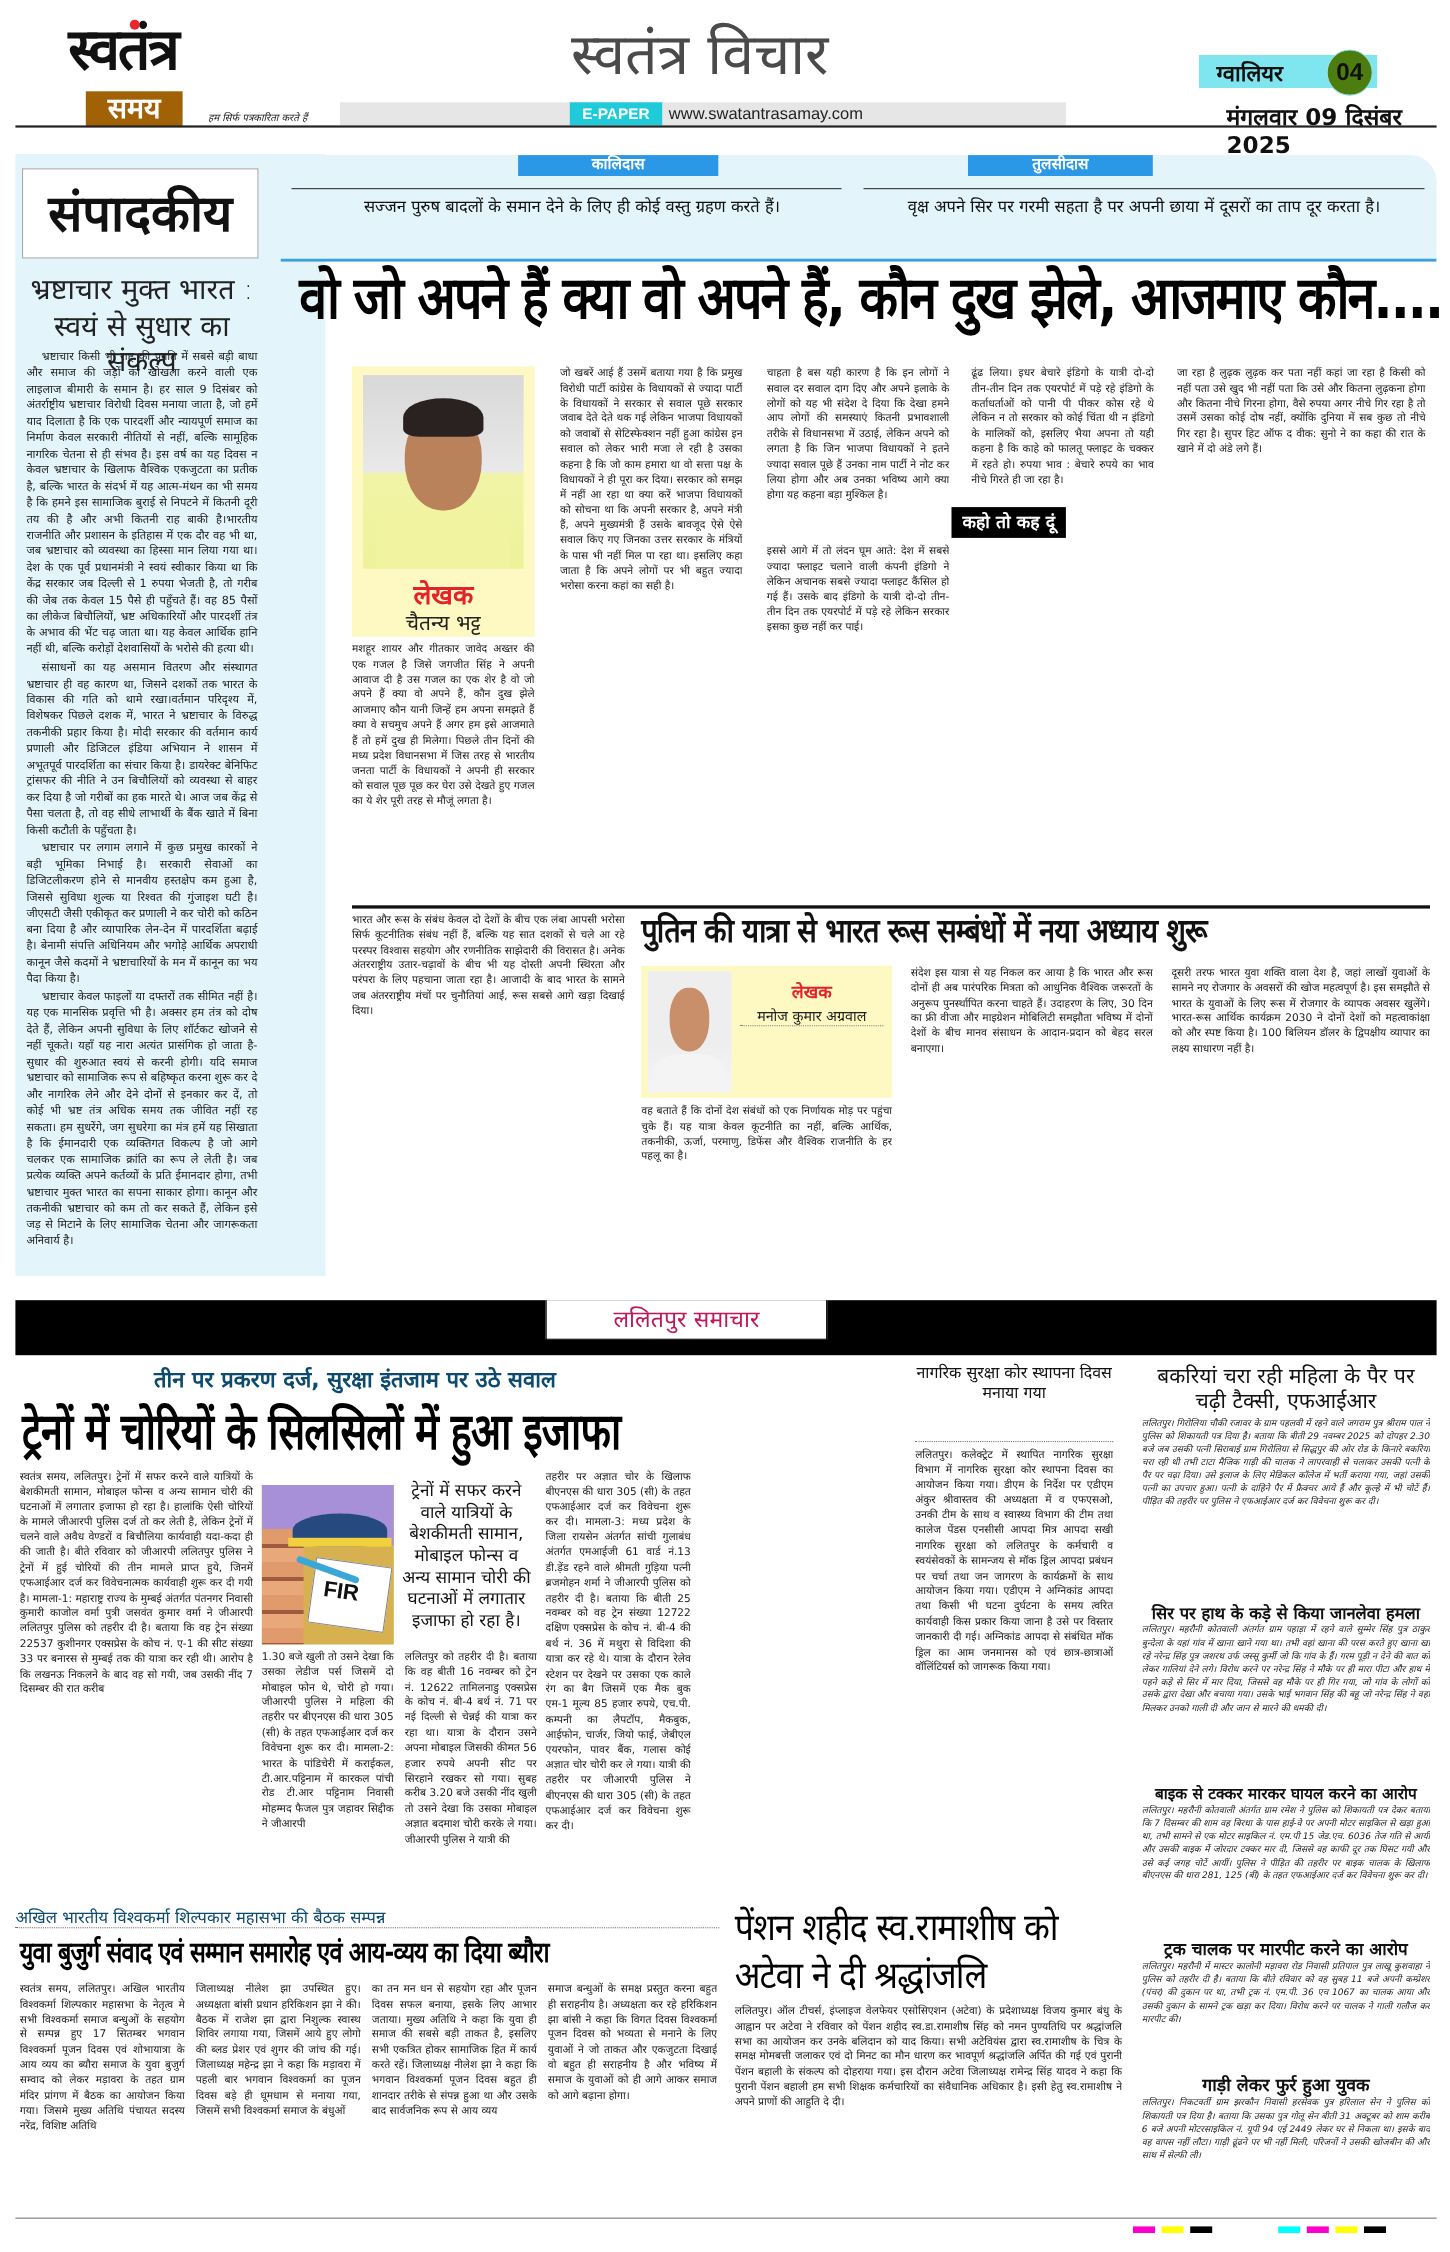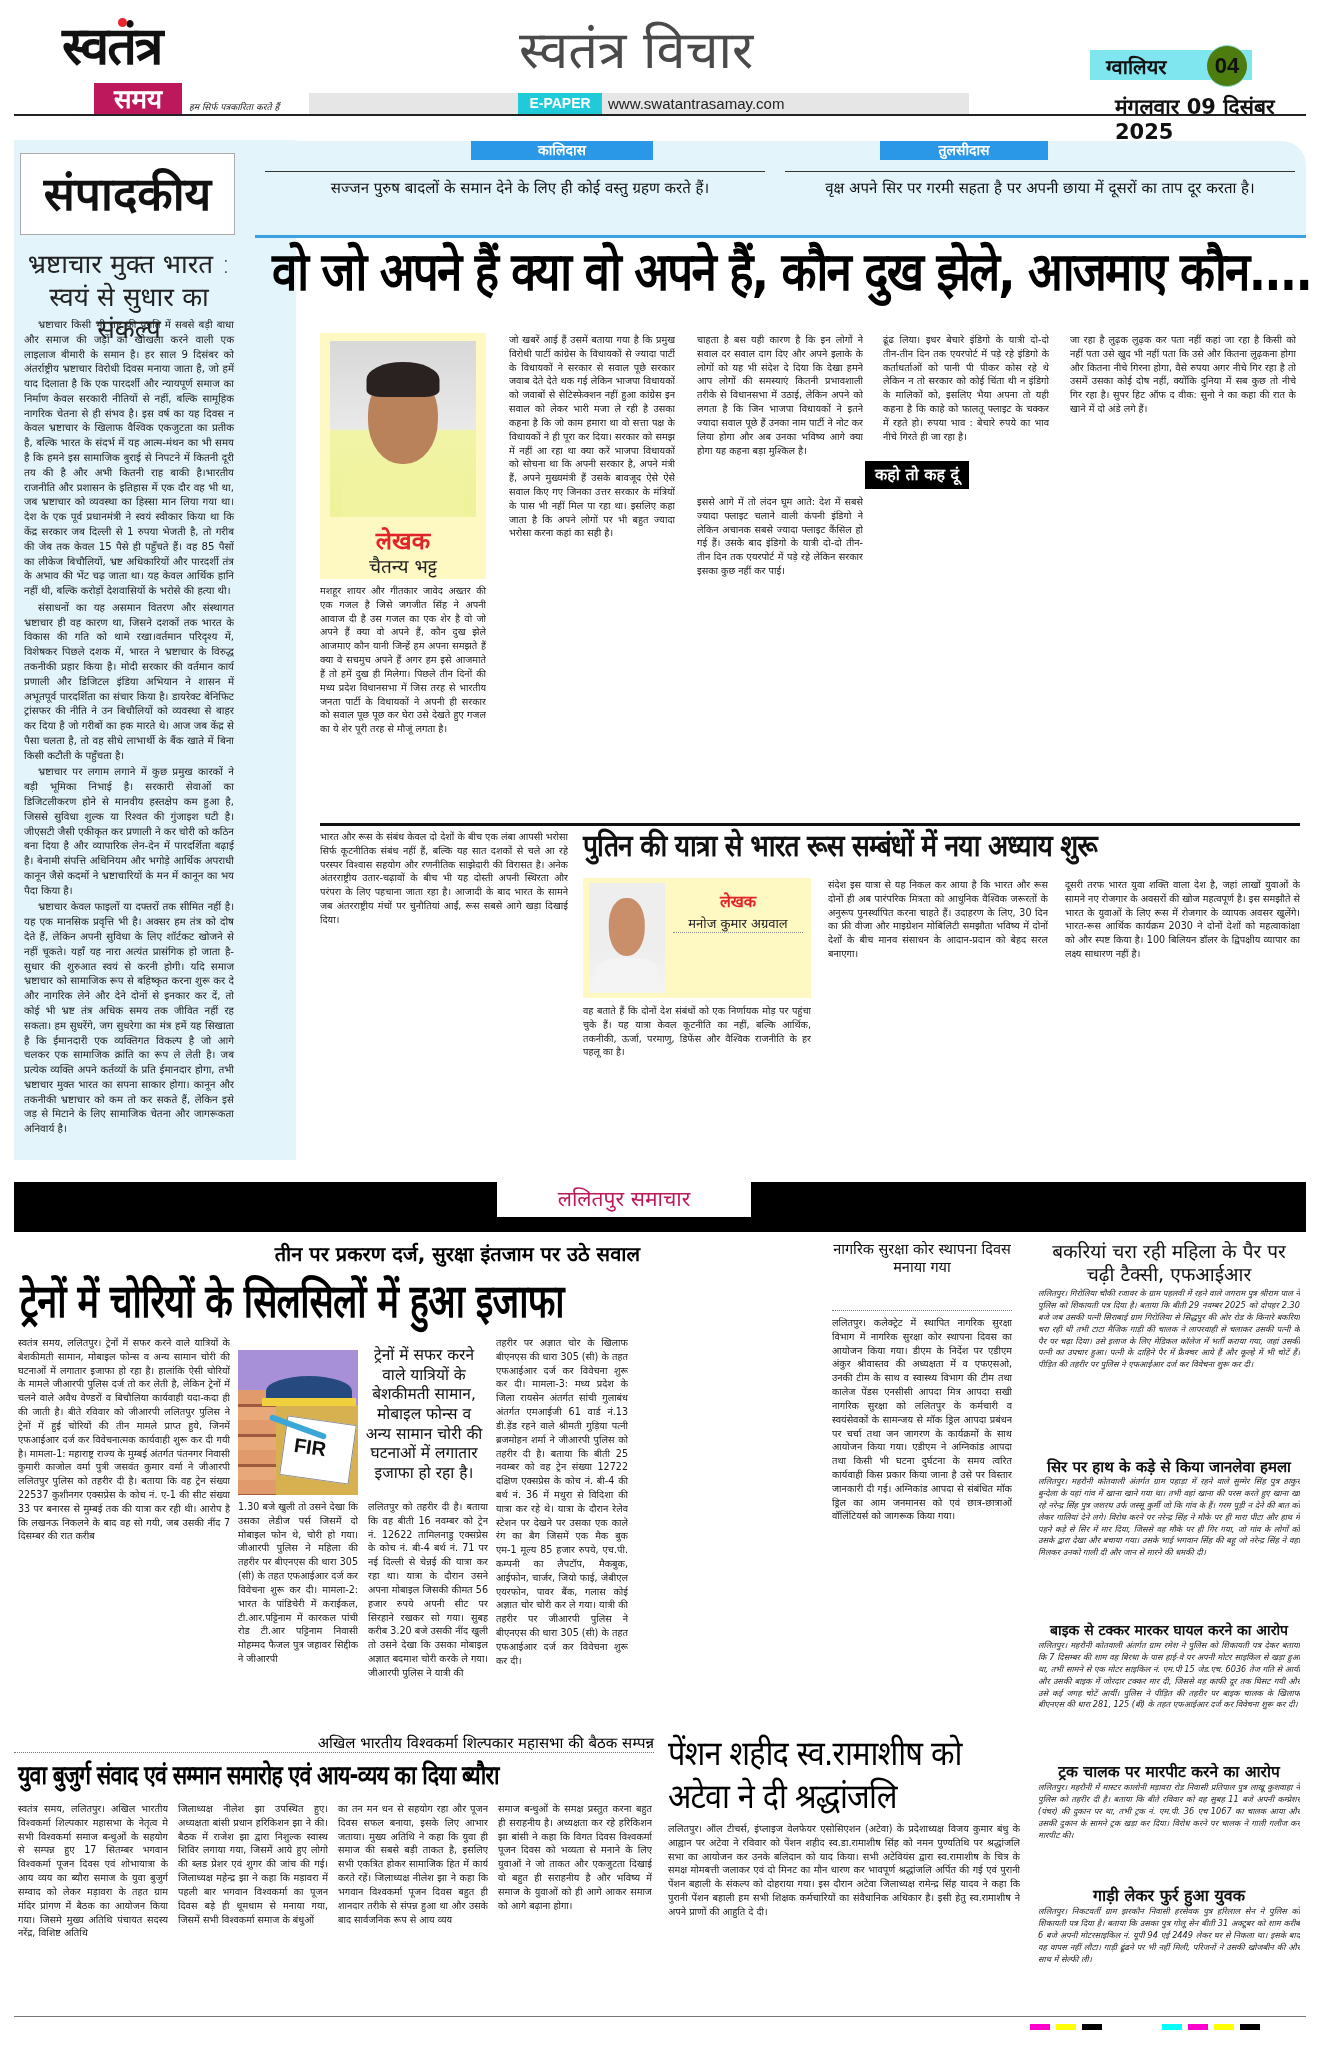--- a/index.html
+++ b/index.html
@@ -3,21 +3,21 @@
 <meta charset="utf-8">
 <style>
   * { box-sizing: border-box; margin: 0; padding: 0; }
   html, body { width: 1318px; height: 2047px; background: #fff; overflow: hidden; }
   body { font-family: "DejaVu Sans", sans-serif; color: #111; position: relative; }
 
   
   .masthead { position: absolute; left: 14px; top: 0; width: 1292px; height: 118px; }
   .logo-top { position: absolute; left: 20px; top: 20px; font-size: 52px; font-weight: 900; color: #111; letter-spacing: -2px; line-height: 1; font-family: "DejaVu Serif", serif; margin-left: 28px; }
   .logo-dot { position: absolute; left: 104px; top: 18px; width: 9px; height: 9px; border-radius: 50%; background: #e8262b; }
-  .logo-red { position: absolute; left: 80px; top: 83px; width: 88px; height: 32px; background: #be185d; color: #fff; font-size: 26px; font-weight: 900; text-align: center; line-height: 32px; }
+  .logo-red { position: absolute; left: 64px; top: 83px; width: 88px; height: 32px; background: #a16207; color: #fff; font-size: 26px; font-weight: 900; text-align: center; line-height: 32px; }
   .tagline { position: absolute; left: 175px; top: 100px; font-size: 9px; font-style: italic; color: #222; font-family: "DejaVu Serif", serif; }
   .mast-rule { position: absolute; left: 0; top: 114px; width: 1292px; height: 2px; background: #222; }
   .mast-bar { position: absolute; left: 295px; top: 93px; width: 660px; height: 21px; background: #e6e6e6; }
   .mast-title { position: absolute; left: 505px; top: 24px; font-size: 52px; color: #4a4a4a; font-weight: 400; line-height: 1; }
   .epaper-badge { position: absolute; left: 504px; top: 93px; width: 84px; height: 21px; background: #1fcbd8; color: #fff; font-weight: 700; font-size: 14px; text-align: center; line-height: 21px; font-family: "Liberation Sans", sans-serif; }
   .site-url { position: absolute; left: 594px; top: 95px; font-size: 15px; color: #222; font-family: "Liberation Sans", sans-serif; }
   .city-badge { position: absolute; left: 1076px; top: 50px; width: 162px; height: 30px; background: #7fe6ef; }
   .city-name { position: absolute; left: 1092px; top: 53px; font-size: 20px; font-weight: 700; color: #111; }
   .page-num-circle { position: absolute; left: 1192px; top: 45px; width: 42px; height: 42px; border-radius: 50%; background: #4d7c0f; border: 1px solid #8fe3ea; font-weight: 700; font-size: 22px; text-align: center; line-height: 40px; font-family: "Liberation Sans", sans-serif; }
   .pub-date { position: absolute; left: 1078px; top: 92px; font-size: 21px; font-weight: 700; color: #111; margin-left: 23px; }
@@ -53,21 +53,21 @@
   .kaho-badge { position: absolute; left: 865px; top: 461px; width: 104px; height: 28px; background: #000; color: #fff; font-size: 16px; font-weight: 700; text-align: center; line-height: 28px; }
 
   
   .sect-rule { position: absolute; height: 3px; background: #111; }
   .putin-head { position: absolute; left: 583px; top: 824px; font-size: 30px; font-weight: 900; color: #111; white-space: nowrap; transform: scaleX(0.88); transform-origin: left top; letter-spacing: -1px; }
 
   
   .local-band { position: absolute; left: 14px; top: 1182px; width: 1292px; height: 50px; background: #000; }
   .local-tab { position: absolute; left: 496px; top: 1182px; width: 256px; height: 36px; background: #fff; border: 1px solid #000; border-top: none; text-align: center; font-size: 21px; line-height: 34px; color: #be185d; }
 
-  .kicker { position: absolute; text-align: right; color: #000000; font-weight: 700; }
+  .kicker { position: absolute; text-align: left; color: #0c4a6e; font-weight: 700; }
   .big-head { position: absolute; font-weight: 900; color: #000; white-space: nowrap; transform-origin: left top; letter-spacing: -1px; }
 
   .fir-illus { position: absolute; left: 238px; top: 1350px; width: 120px; height: 145px; background: #d7b14f; overflow: hidden; }
   .fir-illus .bg { position: absolute; left: 0; top: 0; width: 120px; height: 55px; background: #a890d9; }
   .fir-illus .cap { position: absolute; left: 28px; top: 26px; width: 86px; height: 30px; border-radius: 50% 50% 30% 30%; background: #264a80; }
   .fir-illus .band { position: absolute; left: 24px; top: 48px; width: 94px; height: 8px; background: #f0d03c; }
   .fir-illus .books { position: absolute; left: 0; top: 40px; width: 38px; height: 105px; background: repeating-linear-gradient(180deg,#e19a6c 0 14px,#9f5b3f 14px 17px,#e8a879 17px 30px); }
   .fir-illus .paper { position: absolute; left: 45px; top: 70px; width: 70px; height: 60px; background: #fff; transform: rotate(8deg); border: 1px solid #888; }
   .fir-illus .fir { position: absolute; left: 56px; top: 86px; font-size: 20px; font-weight: 900; color: #111; transform: rotate(8deg); font-family: "Liberation Sans", sans-serif; }
   .fir-illus .pen { position: absolute; left: 30px; top: 74px; width: 60px; height: 6px; background: #3ba6d8; transform: rotate(20deg); border-radius: 3px; }

